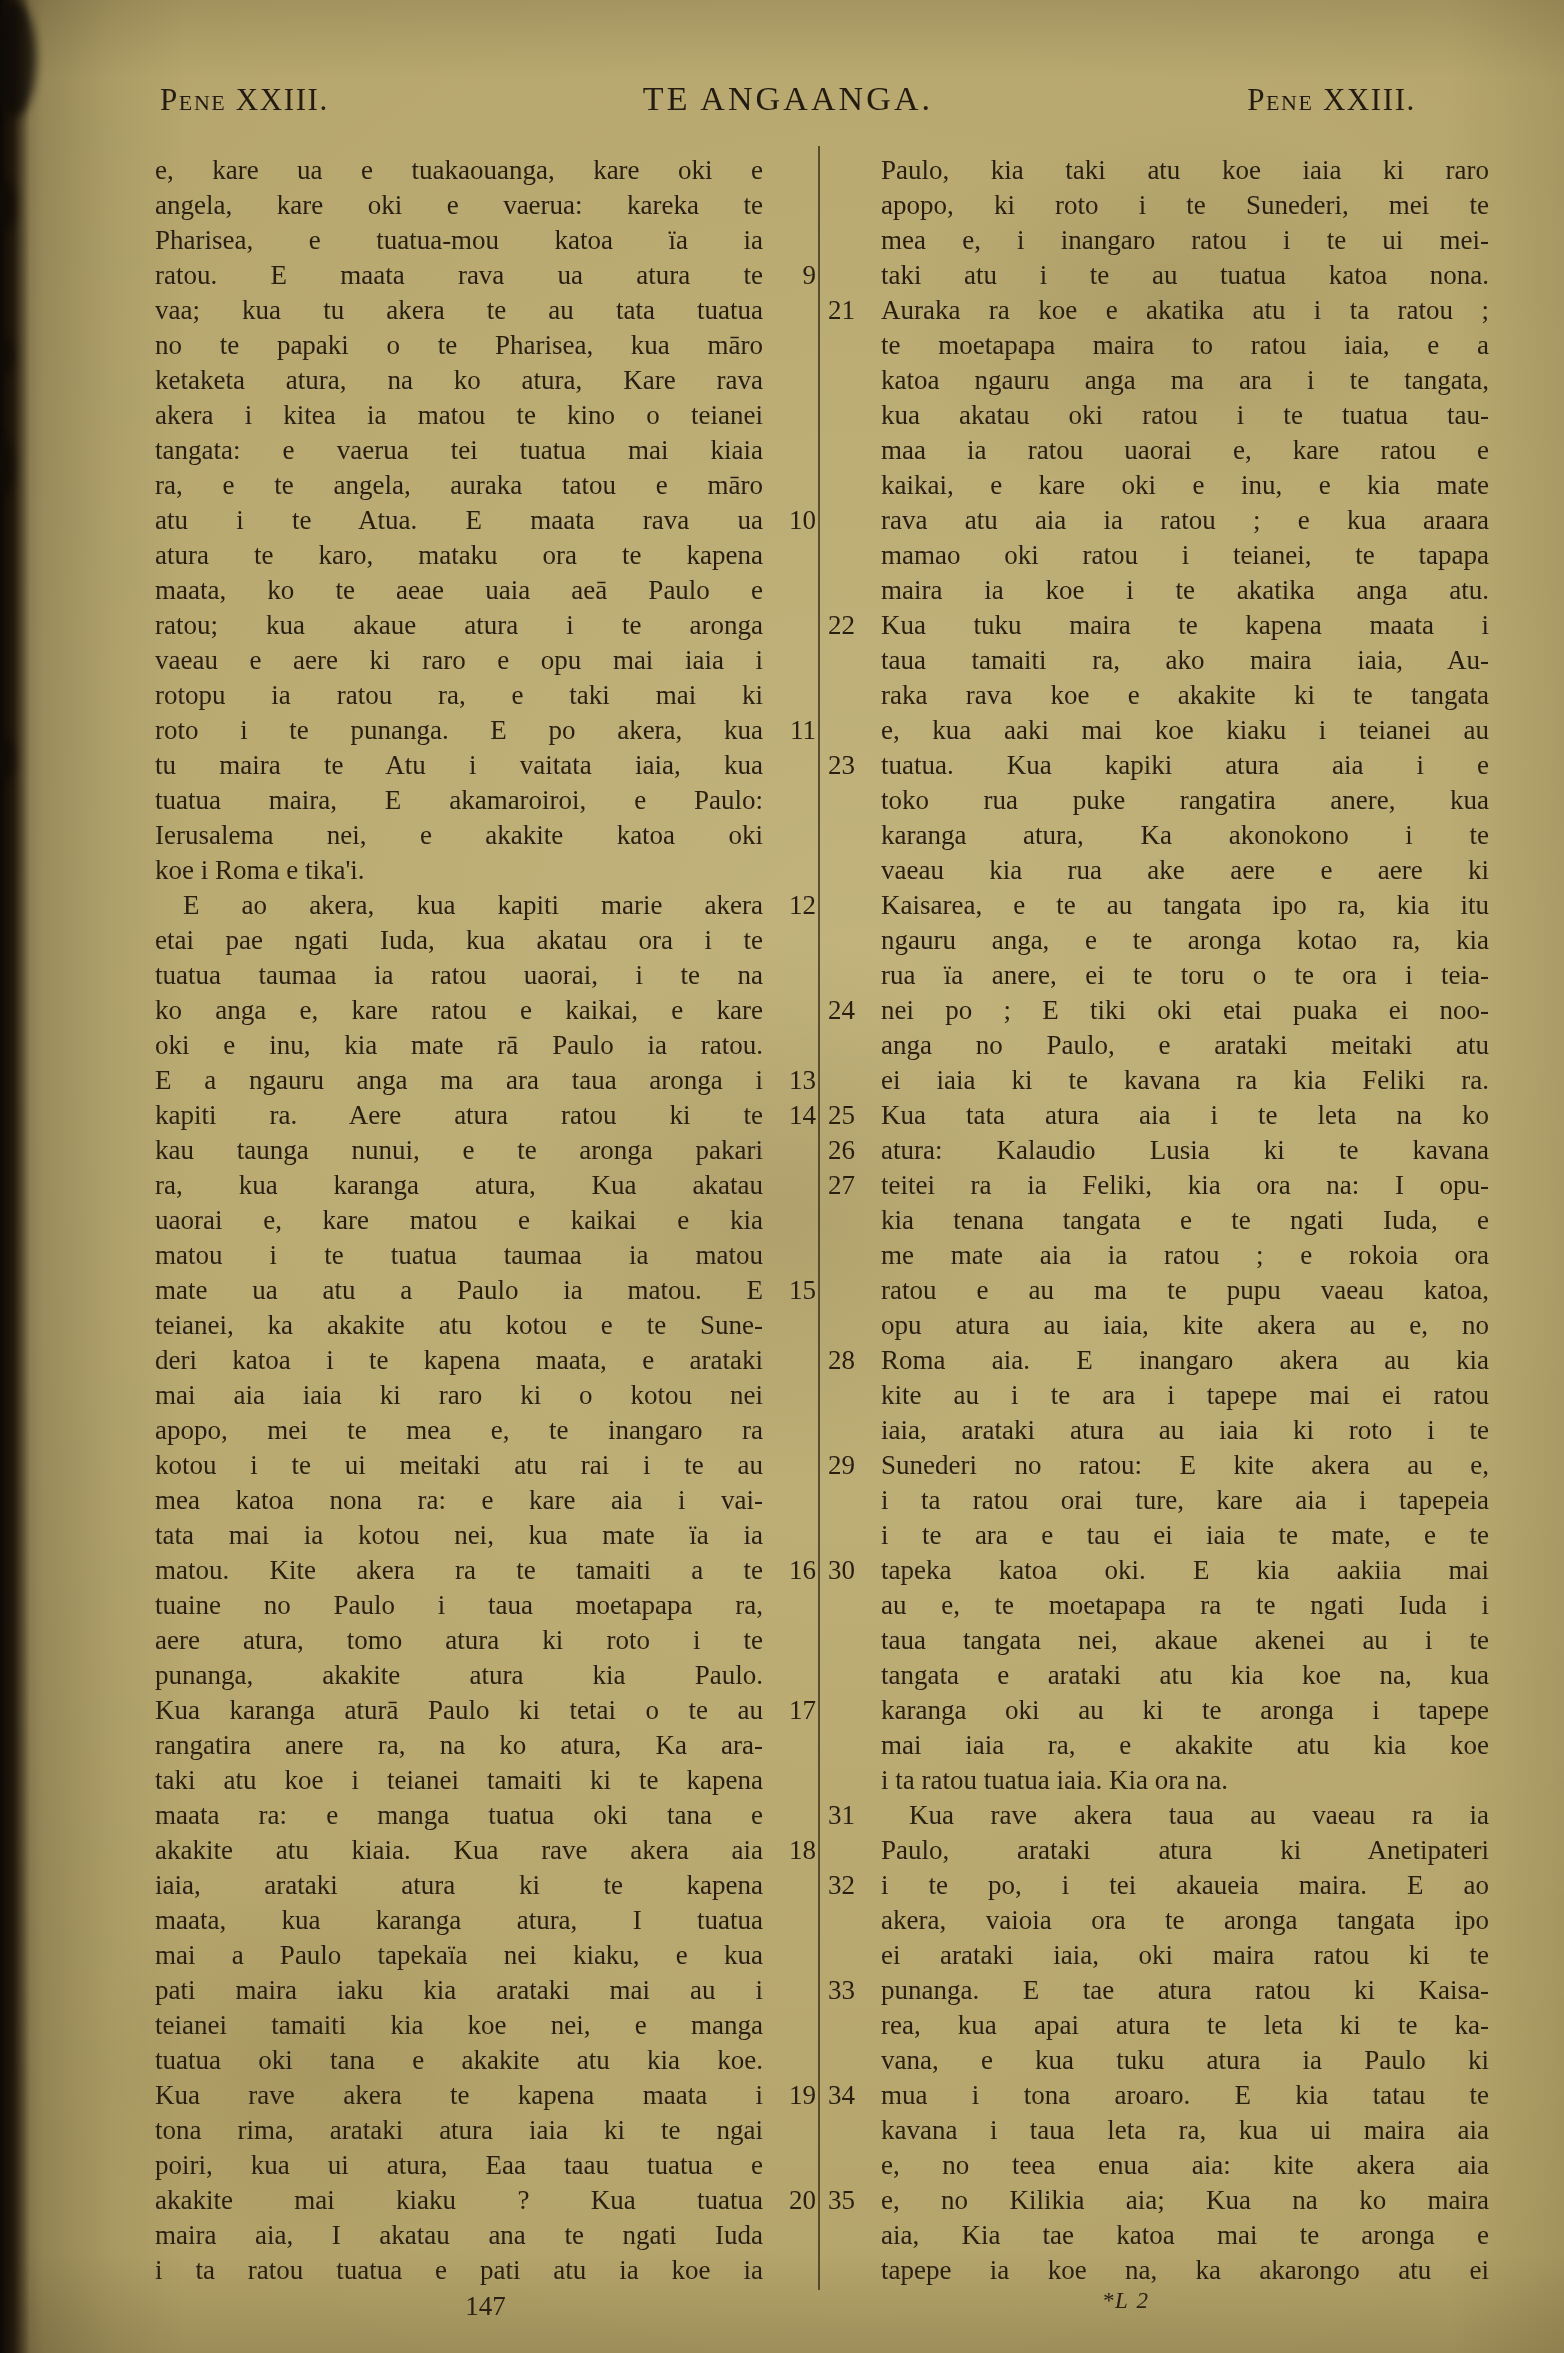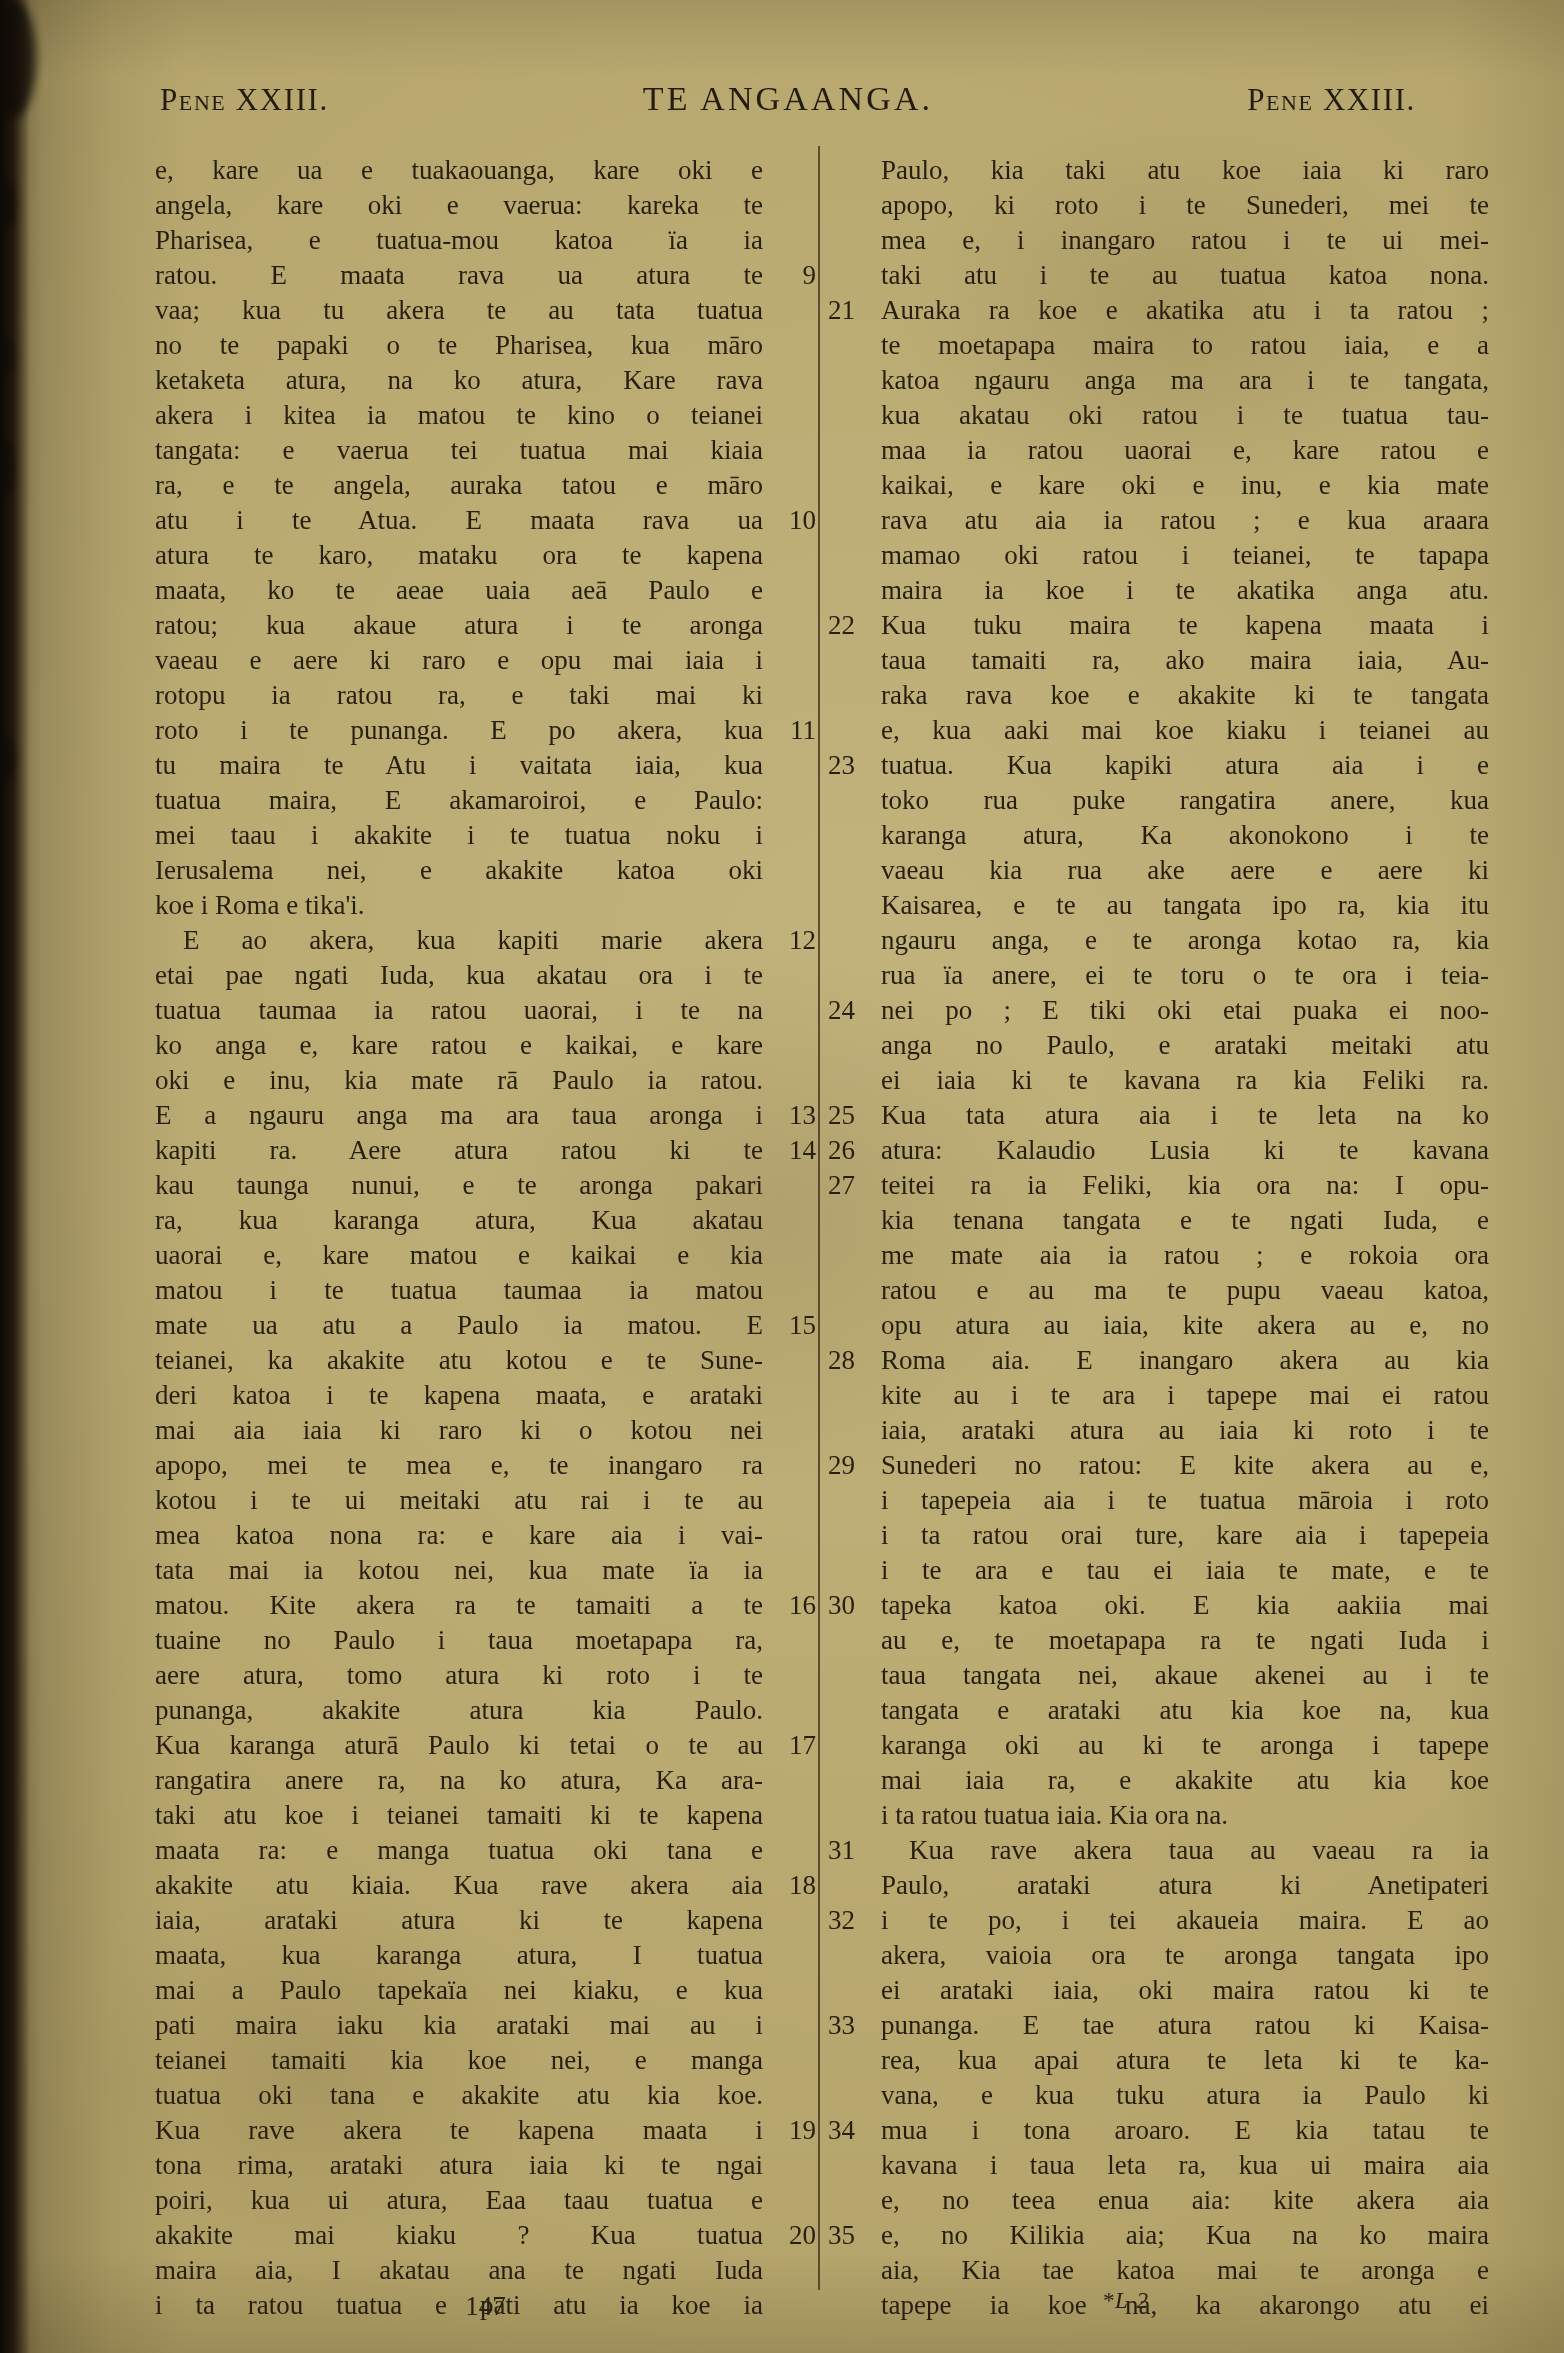--- a/index.html
+++ b/index.html
@@ -166,24 +166,20 @@
       </div>
       <div class="line">
         <span class="ltext">tu maira te Atu i vaitata iaia, kua</span>
         <span class="vnum"></span>
       </div>
       <div class="line">
         <span class="ltext">tuatua maira, E akamaroiroi, e Paulo:</span>
         <span class="vnum"></span>
       </div>
       <div class="line">
-        <span class="ltext">mei taau i akakite i te tuatua noku i</span>
-        <span class="vnum"></span>
-      </div>
-      <div class="line">
         <span class="ltext">Ierusalema nei, e akakite katoa oki</span>
         <span class="vnum"></span>
       </div>
       <div class="line">
         <span class="ltext short">koe i Roma e tika'i.</span>
         <span class="vnum"></span>
       </div>
       <div class="line">
         <span class="ltext indent">E ao akera, kua kapiti marie akera</span>
         <span class="vnum">12</span>
@@ -494,24 +490,20 @@
       <div class="line">
         <span class="vnum"></span>
         <span class="ltext">iaia, arataki atura au iaia ki roto i te</span>
       </div>
       <div class="line">
         <span class="vnum">29</span>
         <span class="ltext">Sunederi no ratou: E kite akera au e,</span>
       </div>
       <div class="line">
         <span class="vnum"></span>
-        <span class="ltext">i tapepeia aia i te tuatua māroia i roto</span>
-      </div>
-      <div class="line">
-        <span class="vnum"></span>
         <span class="ltext">i ta ratou orai ture, kare aia i tapepeia</span>
       </div>
       <div class="line">
         <span class="vnum"></span>
         <span class="ltext">i te ara e tau ei iaia te mate, e te</span>
       </div>
       <div class="line">
         <span class="vnum">30</span>
         <span class="ltext">tapeka katoa oki.  E kia aakiia mai</span>
       </div>

